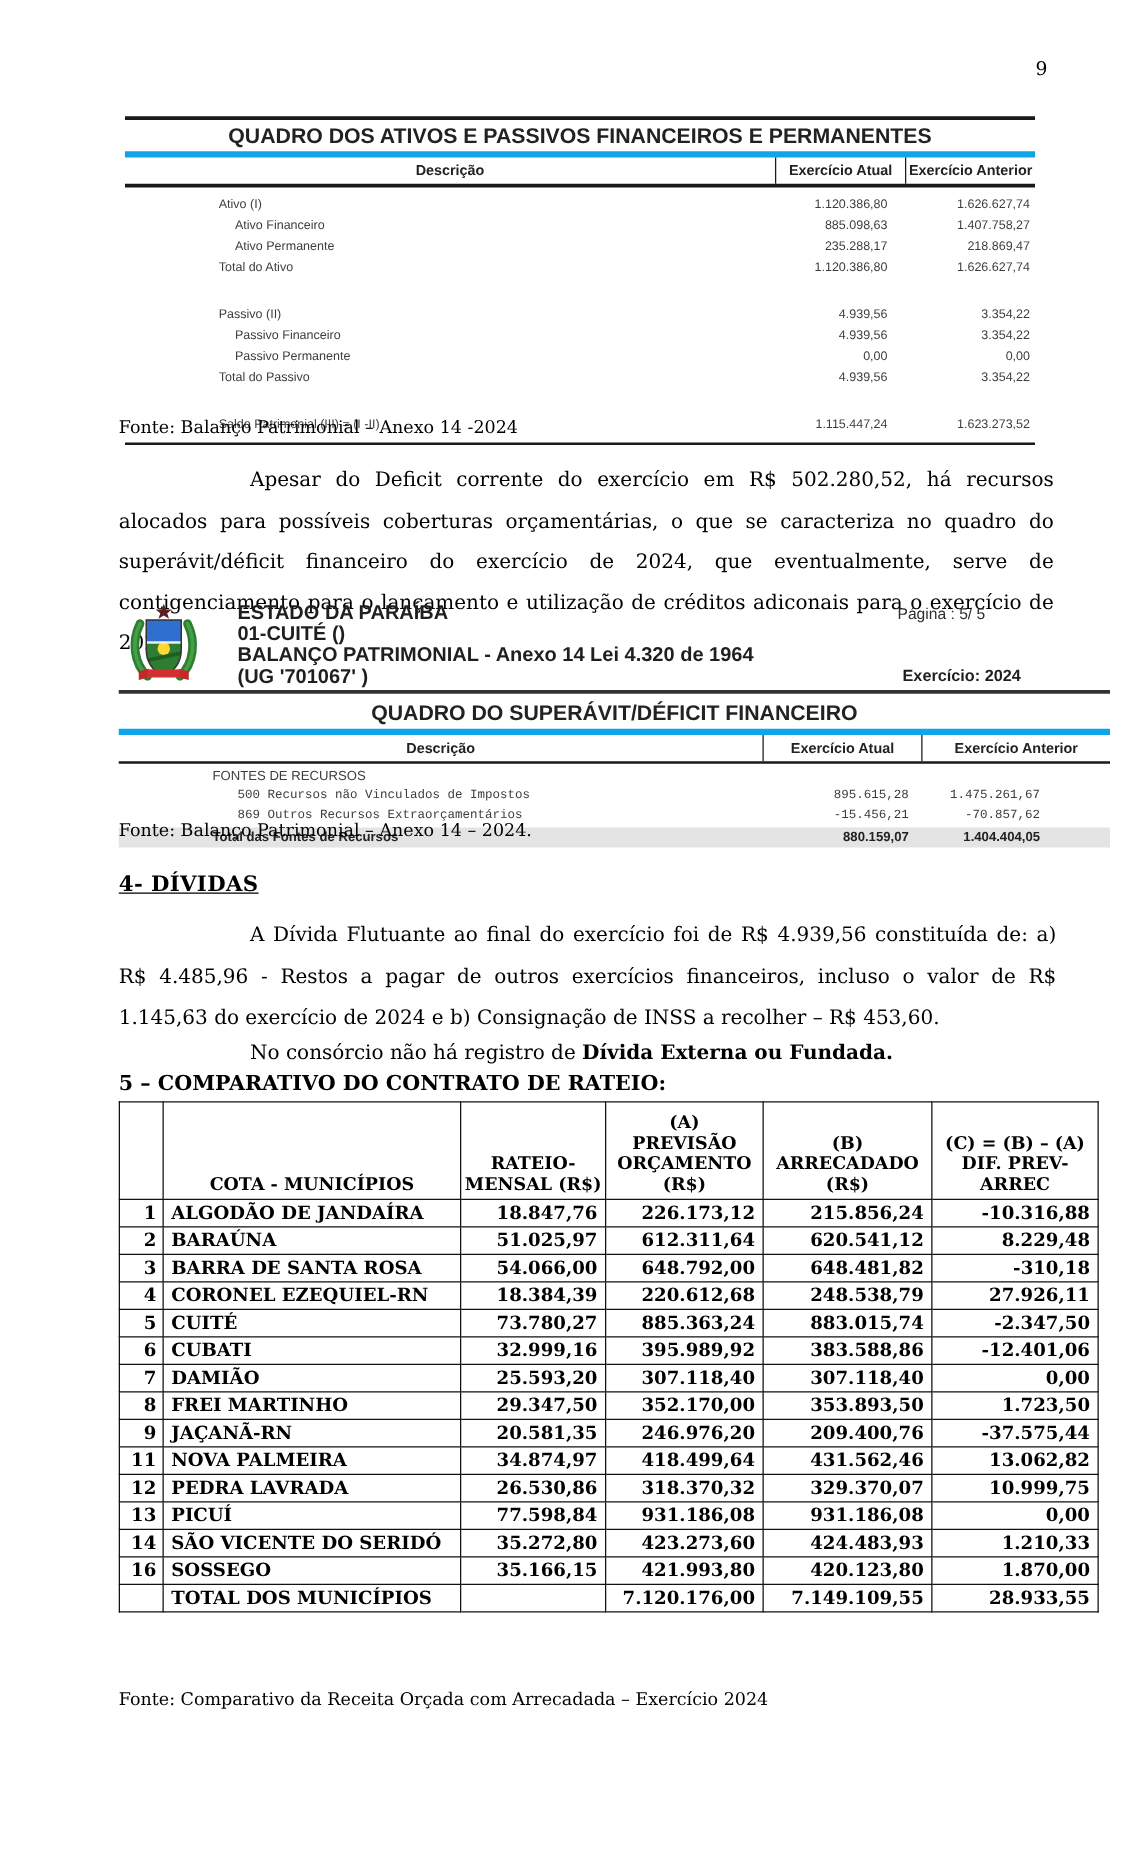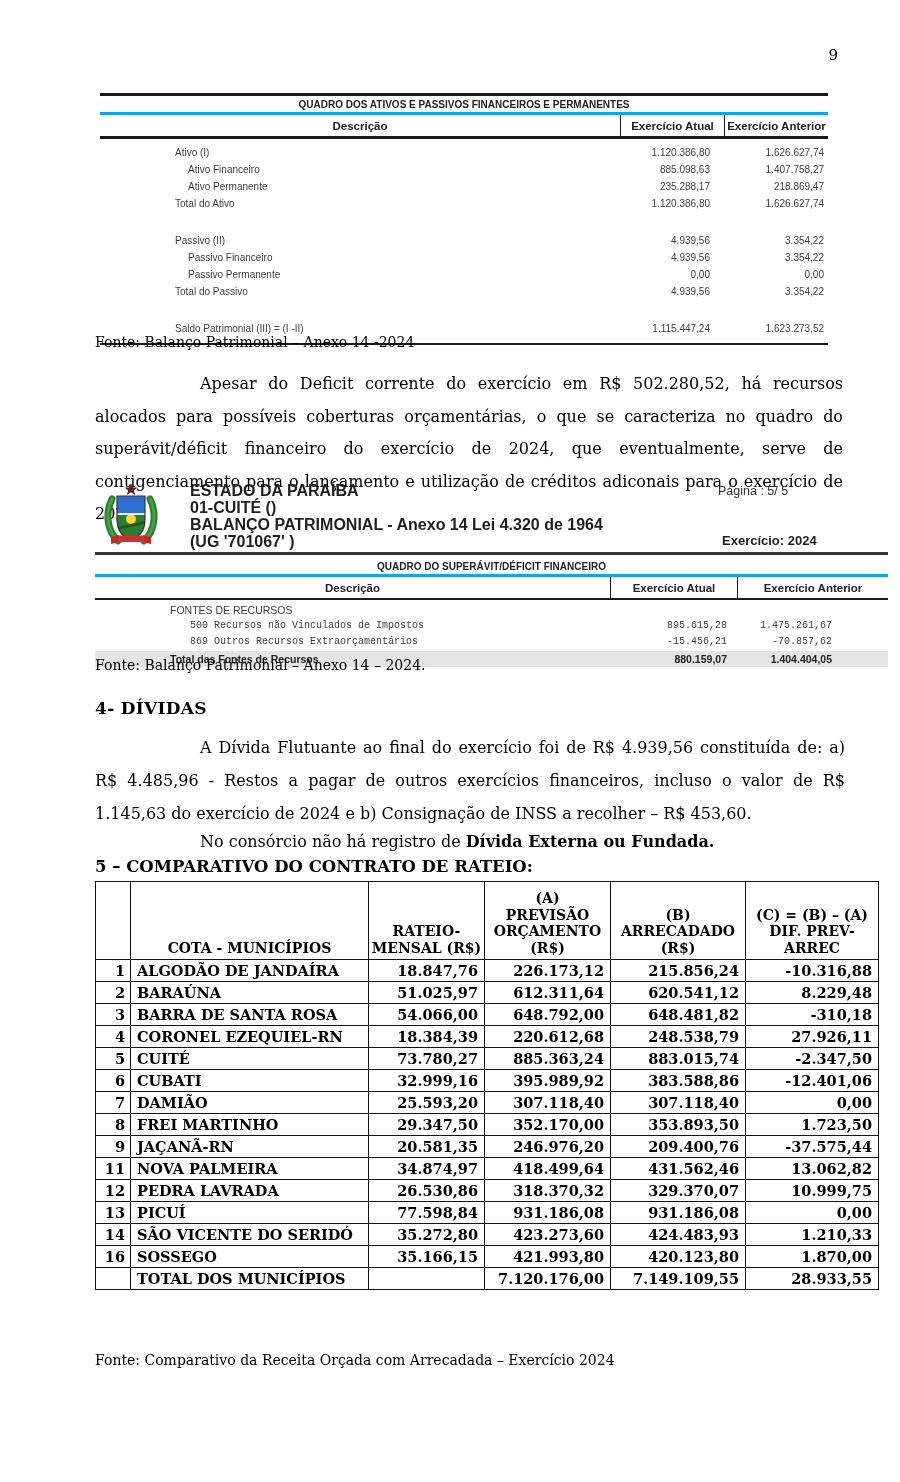--- a/index.html
+++ b/index.html
@@ -9,23 +9,23 @@
     font-family:"DejaVu Serif", serif; color:#000;
   }
   .abs { position:absolute; }
 
   
   .page-number { top:46px; right:62px; font-size:15px; }
 
   
   .rpt { font-family:"Liberation Sans", sans-serif; color:#3d3d3d; }
   .rpt-title {
-    border-top:3px solid #1a1a1a; border-bottom:3px solid #0ea5e9;
+    border-top:3px solid #1a1a1a; border-bottom:5px solid #0ea5e9;
     text-align:center; font-weight:bold; color:#222;
-    font-size:10px; padding:3px 0 2px;
+    font-size:17px; padding:3px 0 2px;
   }
   .rpt-head { display:flex; border-bottom:3px solid #1a1a1a; font-weight:bold; color:#222; }
   .rpt-head > div { display:flex; align-items:center; justify-content:center; height:21px; font-size:11.5px; }
   .rpt-head .c-desc { flex:1; }
   .rpt-head .c-cur, .rpt-head .c-prev { border-left:1px solid #1a1a1a; }
   .rpt1 .c-cur, .rpt1 .c-prev { width:104px; }
   .rpt2 .c-cur { width:127px; } .rpt2 .c-prev { width:151px; }
 
   .rpt1 .rpt-body { padding:5px 0 6px; border-bottom:2px solid #1a1a1a; }
   .rrow { display:flex; align-items:center; height:17px; font-size:10px; }
@@ -52,21 +52,21 @@
 
   
   .hdr-block { height:78px; border-bottom:3px solid #333; font-family:"Liberation Sans", sans-serif; }
   .hdr-logo { position:absolute; left:8px; top:6px; }
   .hdr-lines { position:absolute; left:95px; top:5px; }
   .hdr-lines div { font-weight:bold; font-size:16px; color:#1f1f1f; line-height:17px; white-space:nowrap; }
   .hdr-pagina { position:absolute; left:623px; top:7px; font-size:12.5px; color:#2e2e2e; }
   .hdr-exercicio { position:absolute; left:627px; top:56px; font-size:13px; font-weight:bold; color:#1f1f1f; }
 
   
-  .h4 { font-size:17px; font-weight:bold; letter-spacing:.3px; }
+  .h4 { font-size:17px; font-weight:bold; text-decoration:underline; letter-spacing:.3px; }
   .h5 { font-size:16.5px; font-weight:bold; }
   .consorcio-line { font-size:16px; text-indent:105px; }
   .consorcio-line strong { font-weight:bold; }
 
   
   table.big { border-collapse:collapse; table-layout:fixed; width:783px; font-family:"DejaVu Serif", serif; }
   table.big th, table.big td { border:1.5px solid #111; }
   table.big th {
     font-size:14px; font-weight:bold; text-align:center; vertical-align:bottom;
     white-space:pre-line; line-height:16.5px; height:78px; padding:2px 2px 3px;

